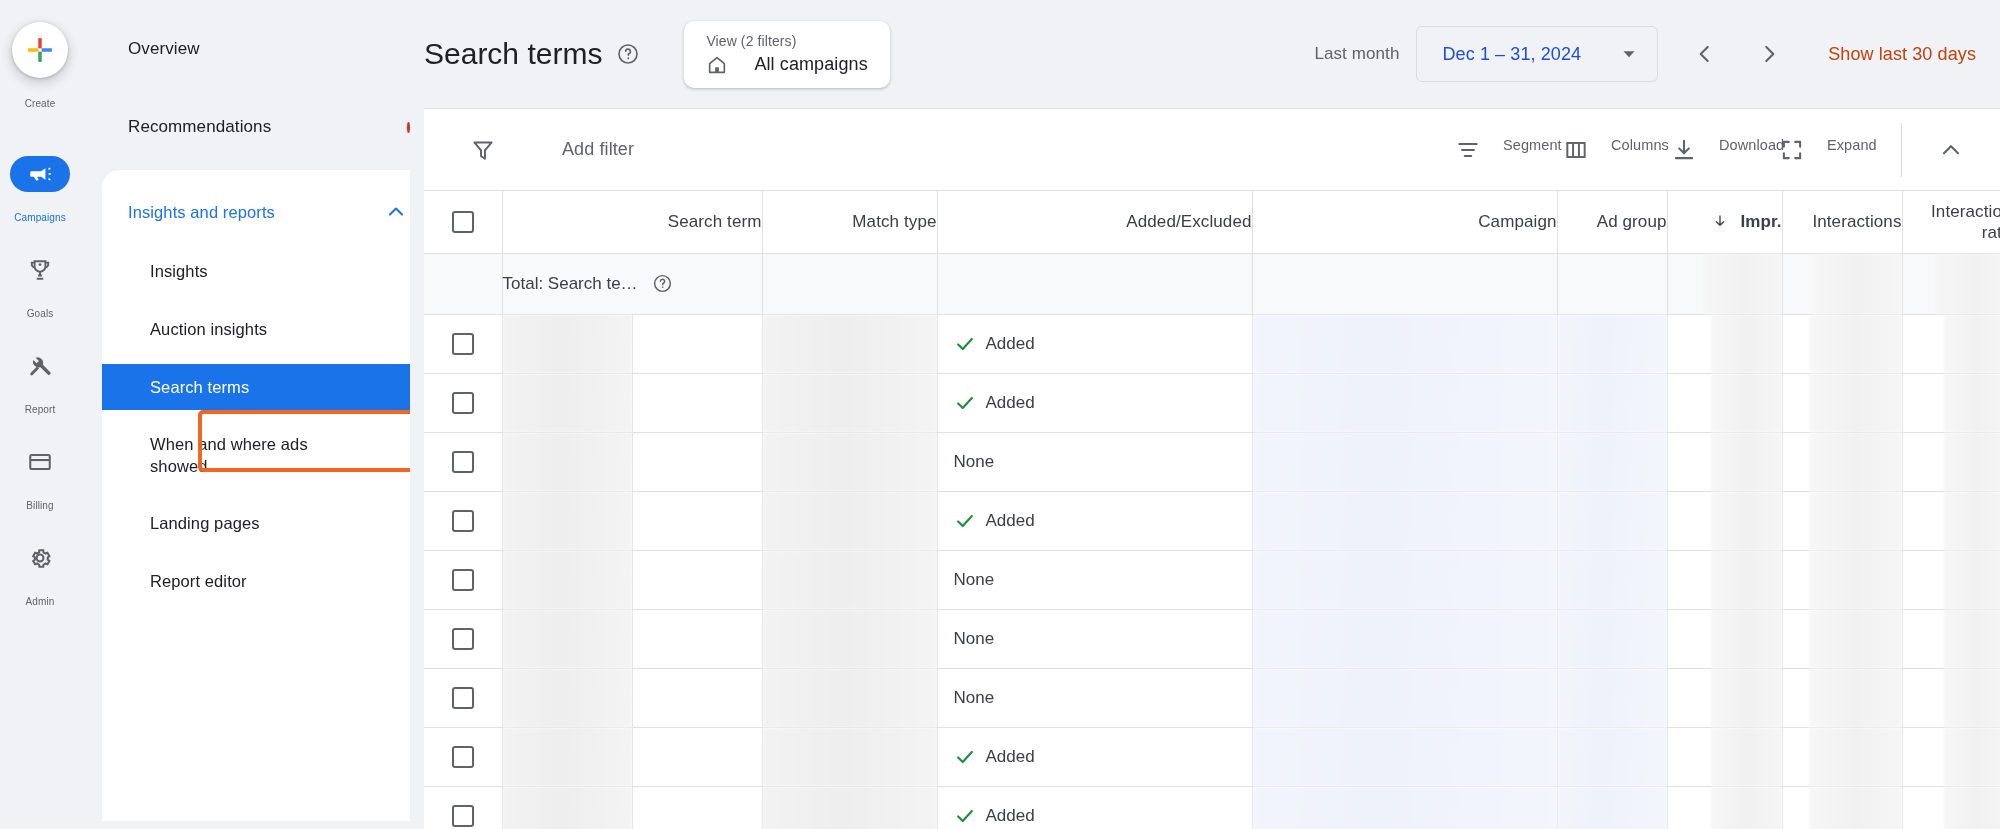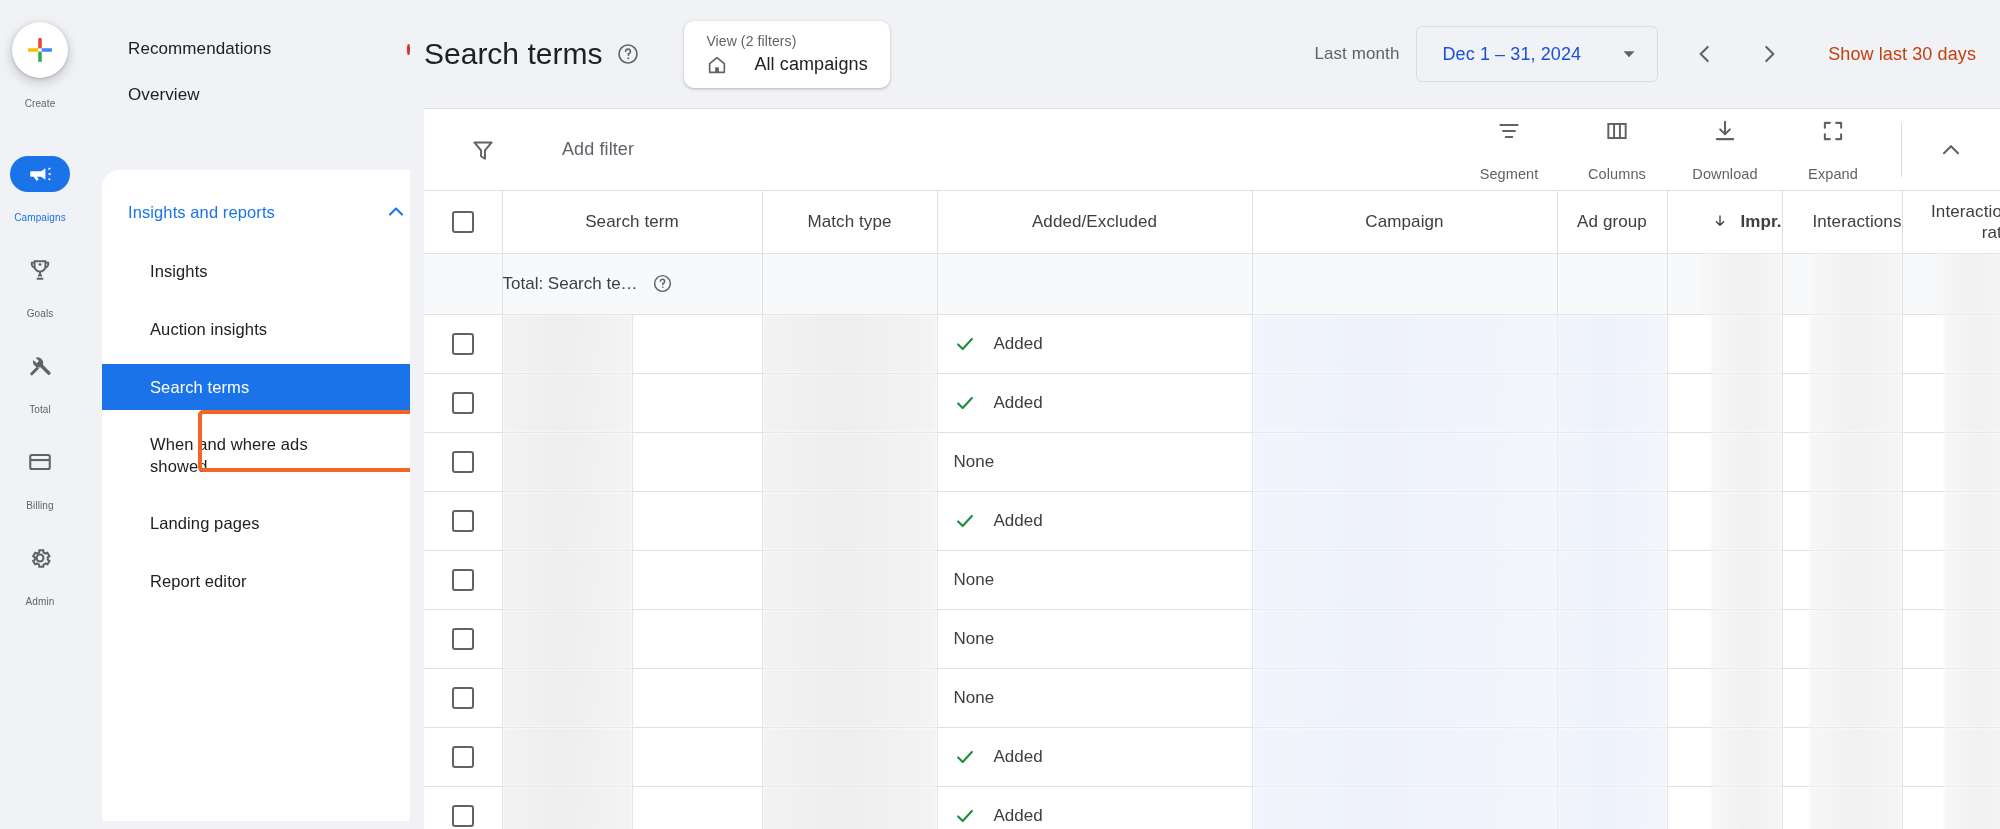--- a/index.html
+++ b/index.html
@@ -158,55 +158,55 @@
     border-bottom: 1px solid #e0e0e0;
     padding-left: 46px; padding-right: 22px;
     background: #fff;
   }
   .filter-icon-wrap { display: flex; align-items: center; cursor: pointer; }
   .add-filter {
     font-size: 18px; color: #5f6368; margin-left: 66px; cursor: pointer; letter-spacing: .1px;
   }
   .tool-actions { margin-left: auto; display: flex; align-items: center; }
   .tool-btn {
-    width: 108px; display: flex; flex-direction: column; align-items: center;
+    width: 108px; display: flex; flex-direction: row; 
     cursor: pointer; gap: 22px;
   }
   .tool-btn-label { font-size: 14.5px; color: #5f6368; letter-spacing: .1px; }
   .tool-divider { width: 1px; height: 54px; background: #dadce0; margin: 0 22px 0 14px; }
   .collapse-btn { width: 54px; height: 54px; display: flex; align-items: center; justify-content: center; cursor: pointer; }
 
   
   table.grid { border-collapse: collapse; width: 100%; table-layout: fixed; }
   table.grid th, table.grid td {
     border-right: 1px solid #e0e0e0;
     border-bottom: 1px solid #e0e0e0;
     vertical-align: middle;
     padding: 0;
   }
   thead th {
     height: 62px;
     font-size: 17px; font-weight: 400; color: #3c4043;
-    text-align: center; padding: 0 16px;
+    text-align: right; padding: 0 16px;
     letter-spacing: .1px; line-height: 21px;
     background: #fff;
   }
   thead th.num { text-align: right; }
   .chk-cell { width: 78px; padding: 0 !important; }
   .chk {
     width: 22px; height: 22px; border: 2px solid #5f6368; border-radius: 3px;
     margin: 0 auto; cursor: pointer; background: #fff;
   }
   .total-row td {
     height: 60px; background: #f8f9fa; font-size: 17px; color: #3c4043;
     padding: 0 16px;
   }
   .total-label { display: flex; align-items: center; gap: 14px; white-space: nowrap; }
   tbody.body-rows td { height: 58px; padding: 0 16px; font-size: 17px; color: #3c4043; background:#fff; }
-  .added { display: flex; align-items: center; gap: 18px; }
+  .added { display: flex; align-items: center; gap: 10px; }
   .redact {
     height: 58px; width: 100%;
     background: linear-gradient(92deg,#f3f3f3 0%,#eeeeee 45%,#f4f4f4 100%);
     filter: blur(1px);
   }
   .redact.blue {
     background: linear-gradient(95deg,#f2f5fc 0%,#eef2fb 40%,#f4f6fd 100%);
   }
   .redact.num {
     background: linear-gradient(90deg,#f7f7f7 0%,#f1f1f1 50%,#f6f6f6 100%);
@@ -265,21 +265,21 @@
     <div class="rail-item">
       <div class="rail-plain">
         <span>
           <svg width="26" height="26" viewBox="0 0 24 24" fill="#5f6368">
             <path d="M21.7 17.9l-7-7a5.2 5.2 0 0 0-1.3-5.3 5.2 5.2 0 0 0-5.4-1.3l3 3-2.1 2.1-3.1-3a5.2 5.2 0 0 0 1.3 5.4 5.2 5.2 0 0 0 5.3 1.3l7 7a.9.9 0 0 0 1.3 0l1-1a.9.9 0 0 0 0-1.2z"></path>
             <path d="M3.3 18.4l5.9-5.9 1.9 1.9-5.9 5.9a1.35 1.35 0 0 1-1.9-1.9z"></path>
             <path d="M16.6 3.1l-3.3 1.9 1.2 1.2 1.9-3.3z" opacity="0"></path>
           </svg>
         </span>
       </div>
-      <div class="rail-label">Total</div>
+      <div class="rail-label">Report</div>
     </div>
 
     <div class="rail-item">
       <div class="rail-plain">
         <span>
           <svg width="26" height="26" viewBox="0 0 24 24" fill="none" stroke="#5f6368" stroke-width="1.9">
             <rect x="3" y="5.5" width="18" height="13" rx="1.4"></rect>
             <path d="M3 10.2h18"></path>
           </svg>
         </span>
@@ -294,26 +294,26 @@
             <path d="M12 15.2a3.2 3.2 0 1 0 0-6.4 3.2 3.2 0 0 0 0 6.4z"></path>
             <path d="M19.1 13.5l1.6 1.2-1.8 3.1-1.9-.7a7 7 0 0 1-1.7 1l-.3 2h-3.6l-.3-2a7 7 0 0 1-1.7-1l-1.9.7-1.8-3.1 1.6-1.2a7 7 0 0 1 0-2l-1.6-1.2 1.8-3.1 1.9.7a7 7 0 0 1 1.7-1l.3-2h3.6l.3 2a7 7 0 0 1 1.7 1l1.9-.7 1.8 3.1-1.6 1.2a7 7 0 0 1 0 2z"></path>
           </svg>
         </span>
       </div>
       <div class="rail-label">Admin</div>
     </div>
   </div>
 
   <div class="nav2">
+    <div class="nav2-top-item first">
+      <span>Overview</span>
+    </div>
     <div class="nav2-top-item">
       <span>Recommendations</span>
       <span class="rec-dot"></span>
-    </div>
-    <div class="nav2-top-item first">
-      <span>Overview</span>
     </div>
 
     <div class="nav2-card">
       <div class="group-head">
         <span>Insights and reports</span>
         <span style="margin-right:18px;">
           <svg width="24" height="24" viewBox="0 0 24 24" fill="none" stroke="#1a73e8" stroke-width="2.1" stroke-linecap="round" stroke-linejoin="round">
             <path d="M6 14.5l6-6 6 6"></path>
           </svg>
         </span>

